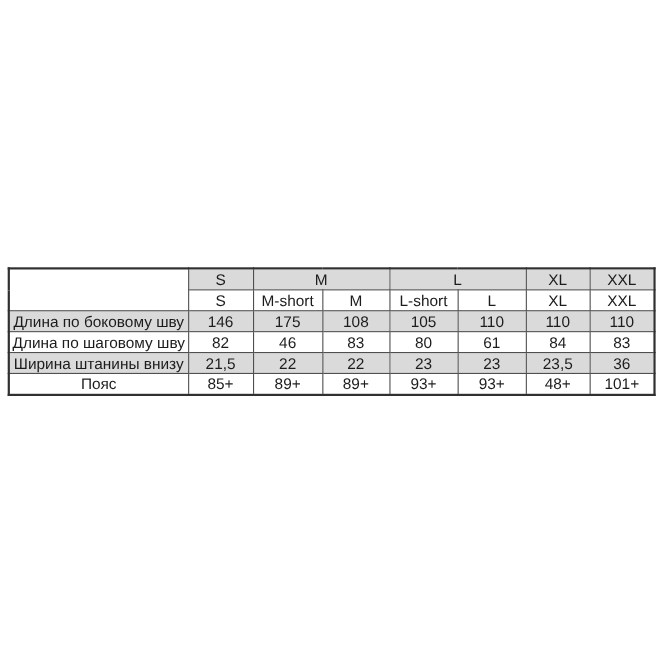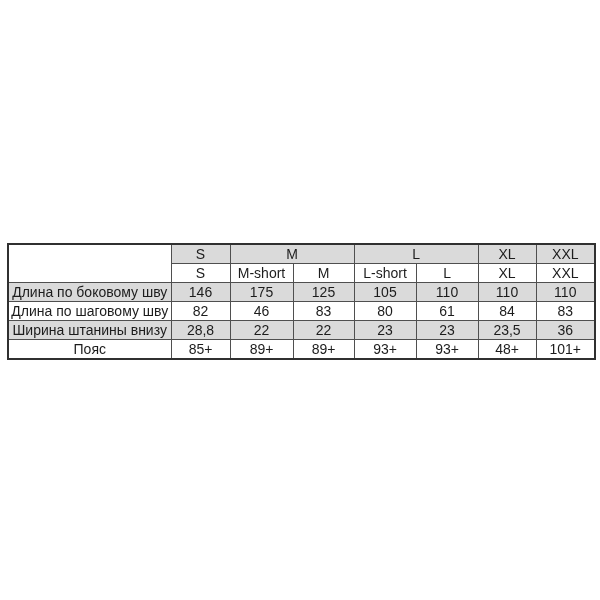--- a/index.html
+++ b/index.html
@@ -93,41 +93,41 @@
       <td>L-short</td>
       <td>L</td>
       <td>XL</td>
       <td>XXL</td>
     </tr>
 
     <tr>
       <td class="stripe">Длина по боковому шву</td>
       <td class="stripe">146</td>
       <td class="stripe">175</td>
-      <td class="stripe">125</td>
+      <td class="stripe">108</td>
       <td class="stripe">105</td>
       <td class="stripe">110</td>
       <td class="stripe">110</td>
       <td class="stripe">110</td>
     </tr>
 
     <tr>
       <td>Длина по шаговому шву</td>
       <td>82</td>
       <td>46</td>
       <td>83</td>
       <td>80</td>
       <td>61</td>
       <td>84</td>
       <td>83</td>
     </tr>
 
     <tr>
       <td class="stripe">Ширина штанины внизу</td>
-      <td class="stripe">28,8</td>
+      <td class="stripe">21,5</td>
       <td class="stripe">22</td>
       <td class="stripe">22</td>
       <td class="stripe">23</td>
       <td class="stripe">23</td>
       <td class="stripe">23,5</td>
       <td class="stripe">36</td>
     </tr>
 
     <tr>
       <td>Пояс</td>

